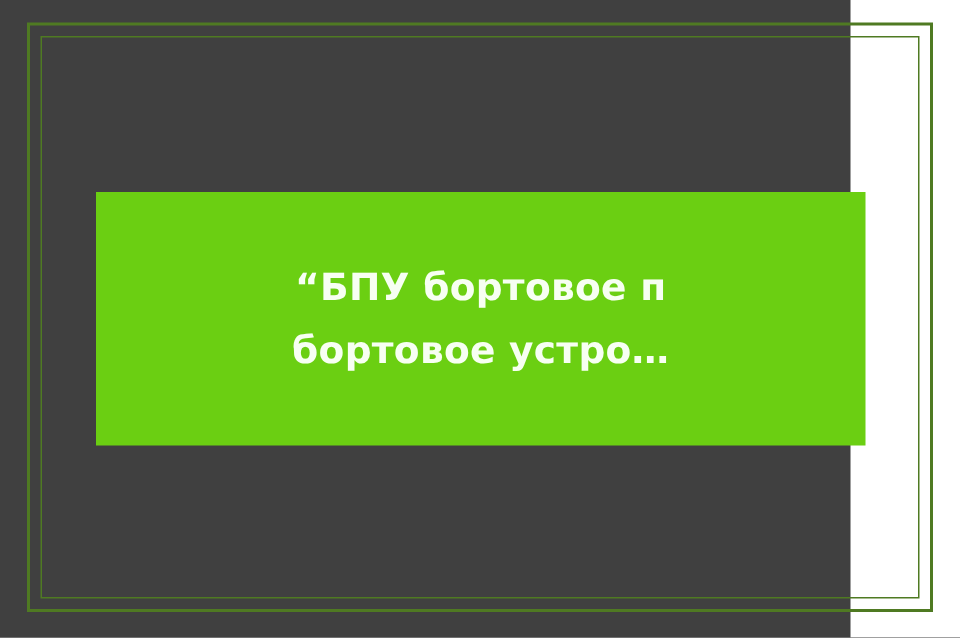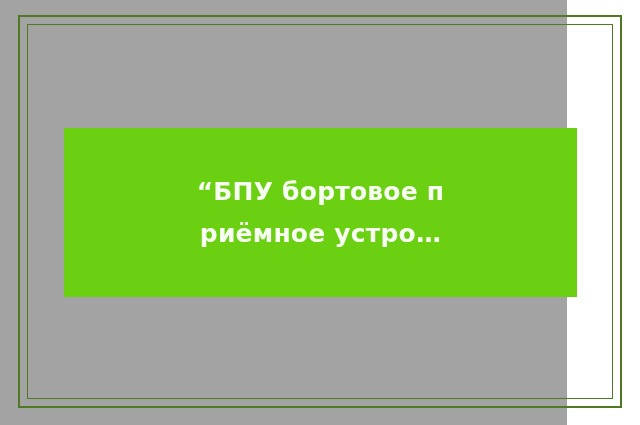--- a/index.html
+++ b/index.html
@@ -10,21 +10,21 @@
     width: 640px;
     height: 425px;
     overflow: hidden;
     font-family: "DejaVu Sans", sans-serif;
   }
 
   #slide {
     position: relative;
     width: 567px;
     height: 425px;
-    background: #a3a3a3;
+    background: #404040;
     box-sizing: border-box;
   }
 
   
   #frame-outer {
     position: absolute;
     left: 18px;
     top: 15px;
     width: 604px;
     height: 393px;
@@ -74,16 +74,16 @@
 </head>
 <body>
 
 <div id="slide">
 
   <div id="frame-outer"></div>
   <div id="frame-inner"></div>
 
   <div id="quote-panel">
     <div class="quote-line">“БПУ бортовое п</div>
-    <div class="quote-line">риёмное устро…</div>
+    <div class="quote-line">бортовое устро…</div>
   </div>
 
 </div>
 
 </body></html>

